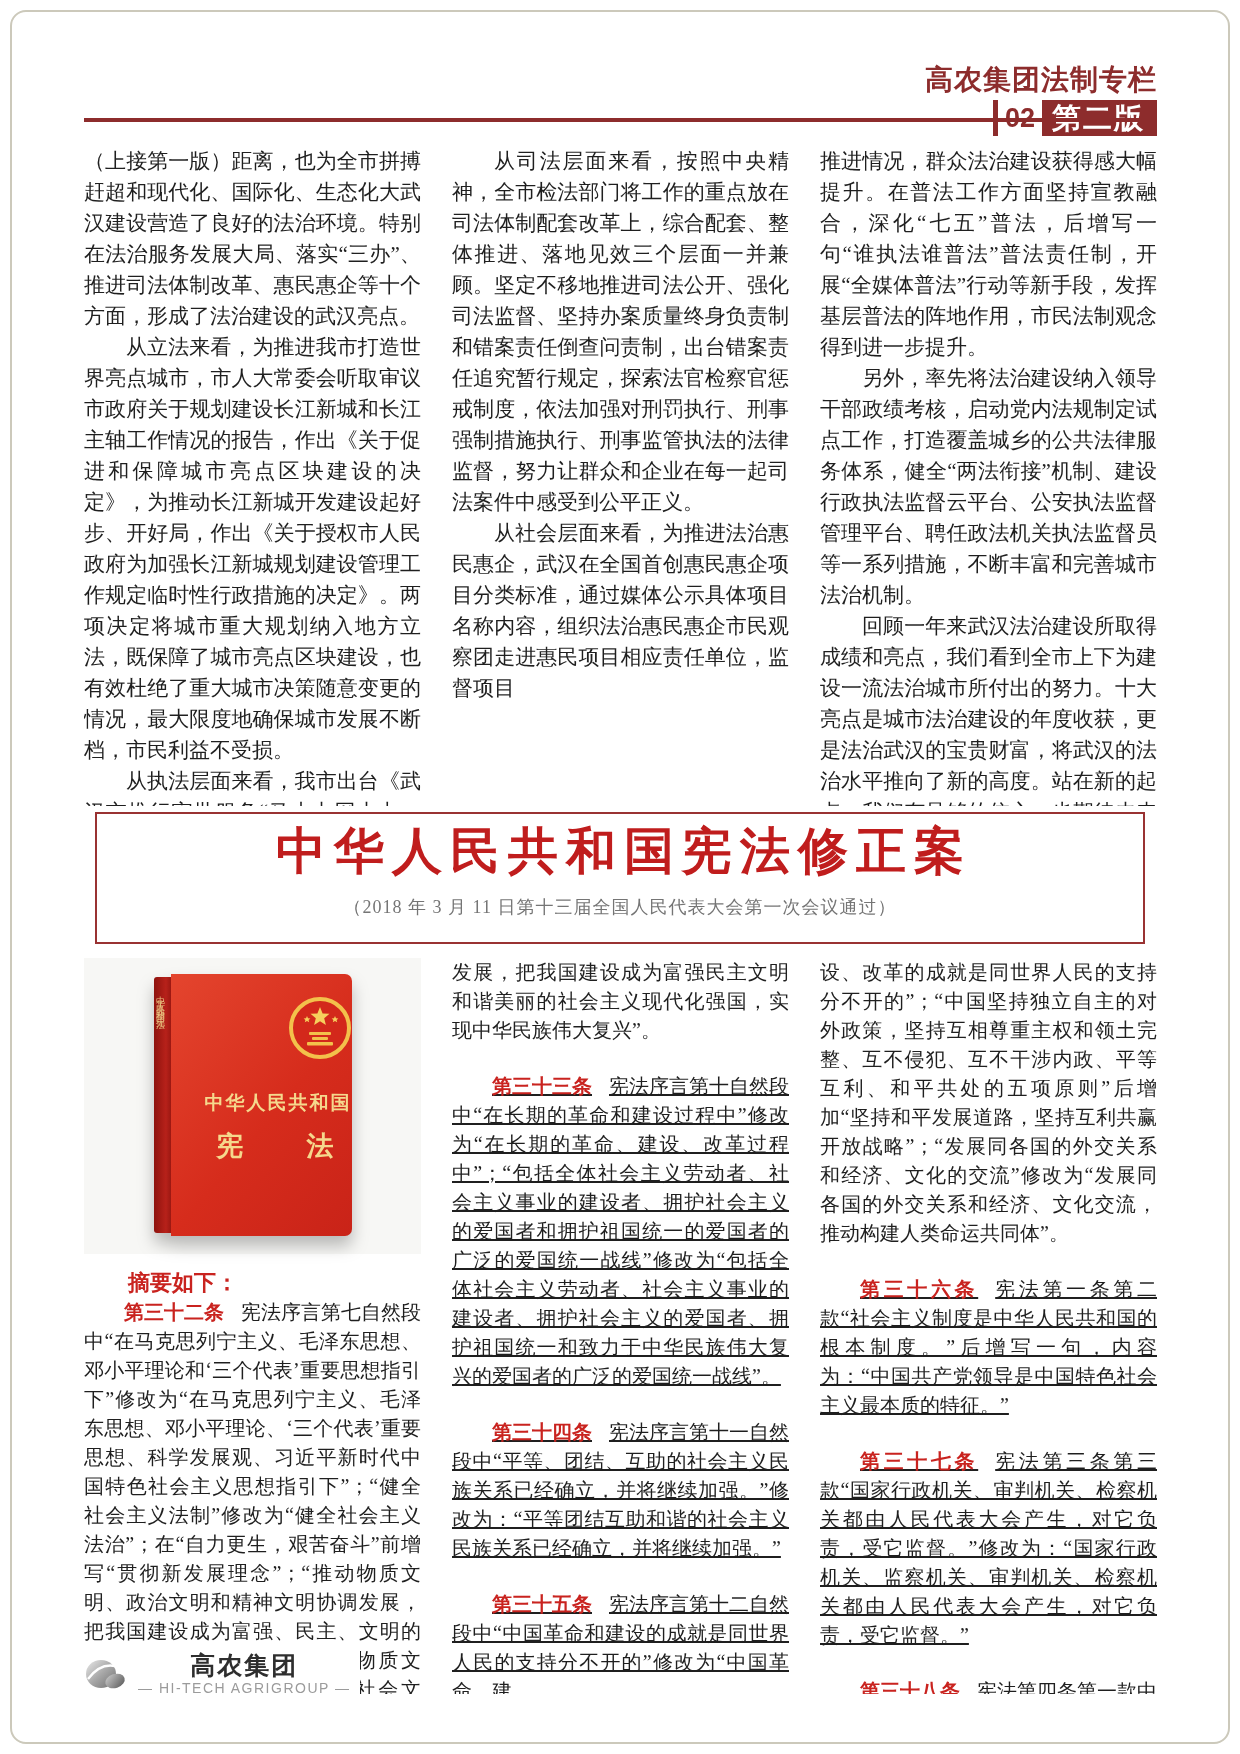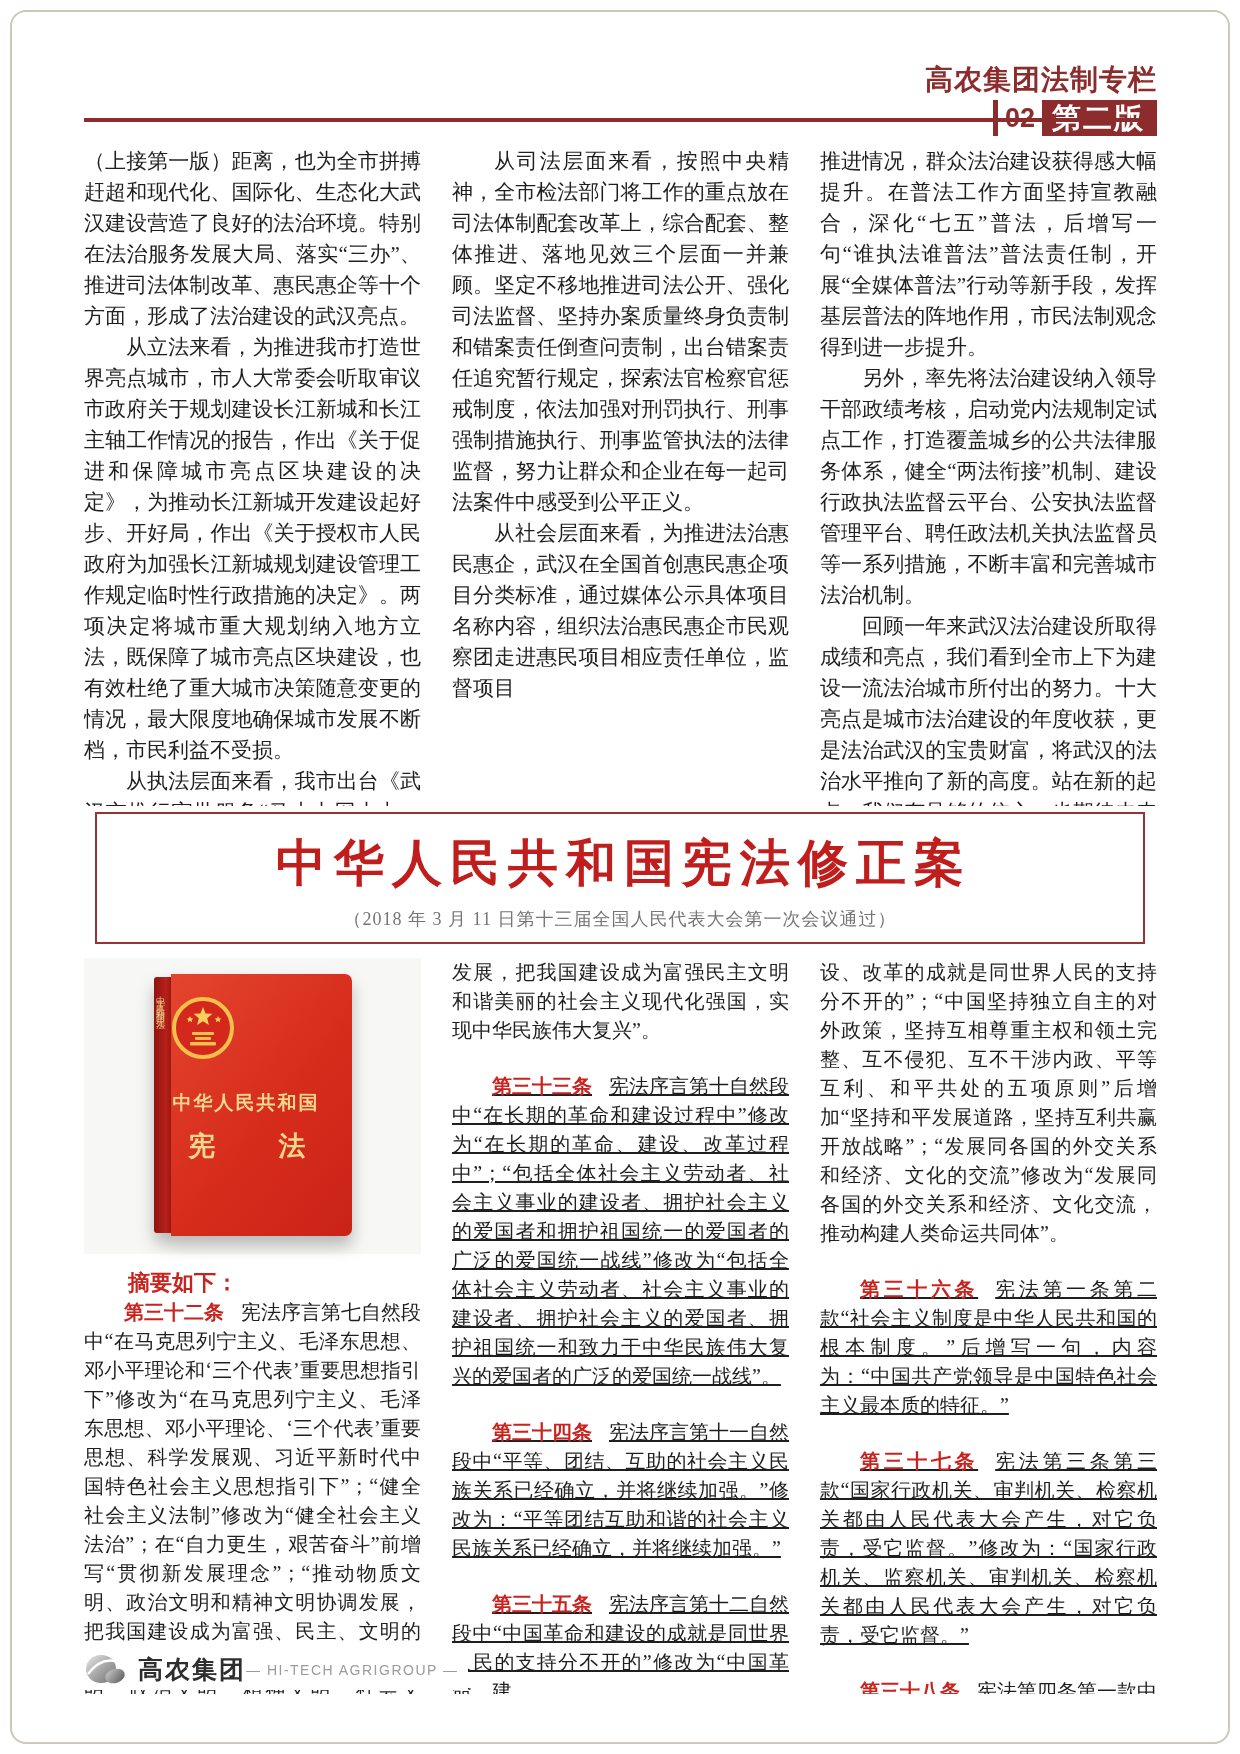--- a/index.html
+++ b/index.html
@@ -68,21 +68,21 @@
 
   
   .amendment-box {
     position: absolute; top: 812px; left: 95px; right: 95px;
     height: 132px;
     border: 2px solid #993232;
     background: #fff;
     text-align: center;
   }
   .amendment-title {
-    margin-top: 16px;
+    margin-top: 4px;
     font-family: "Liberation Serif", "DejaVu Serif", serif;
     font-weight: bold; font-size: 50px; color: #c01d1d;
     letter-spacing: 8px;
     padding-left: 8px;
   }
   .amendment-subtitle {
     margin-top: 10px;
     font-size: 18px; color: #757575; letter-spacing: 1px;
   }
 
@@ -125,41 +125,41 @@
   }
   .spine-text {
     writing-mode: vertical-rl;
     font-size: 9px; color: #eccb85; letter-spacing: 3px;
     margin-top: 12px; opacity: 0.95;
   }
   .book-cover {
     position: absolute; left: 17px; right: 0; top: 0; bottom: 2px;
     background: linear-gradient(130deg, #e4452e 0%, #d62c1c 55%, #c92318 100%);
     border-radius: 0 7px 7px 0;
-    text-align: left;
+    text-align: right;
   }
   .emblem { margin: 22px auto 0; width: 64px; height: 64px; }
   .cover-line1 {
     margin-top: 26px;
     font-weight: bold; font-size: 19px; color: #f5d88d;
     letter-spacing: 2px; padding-left: 2px;
   }
   .cover-line2 {
     margin-top: 12px;
     font-weight: bold; font-size: 27px; color: #f5d88d;
     letter-spacing: 18px; padding-left: 18px;
   }
 
   
   .footer-logo {
     position: absolute; left: 84px; top: 1648px;
     display: flex; align-items: center; gap: 8px;
     background: #fff; padding: 4px 10px 4px 0;
   }
-  .logo-textblock { display: flex; align-items: center; }
+  .logo-textblock { display: flex; flex-direction: column; align-items: center; }
   .logo-text {
     font-family: "Liberation Sans", "DejaVu Sans", sans-serif;
     font-weight: bold; font-size: 25px; color: #2e2e2e;
     letter-spacing: 2px; line-height: 1.05;
   }
   .logo-subtext {
     font-family: "Liberation Sans", "DejaVu Sans", sans-serif;
     font-size: 14px; color: #9b9b9b; letter-spacing: 1.5px;
     margin-top: 2px;
   }

